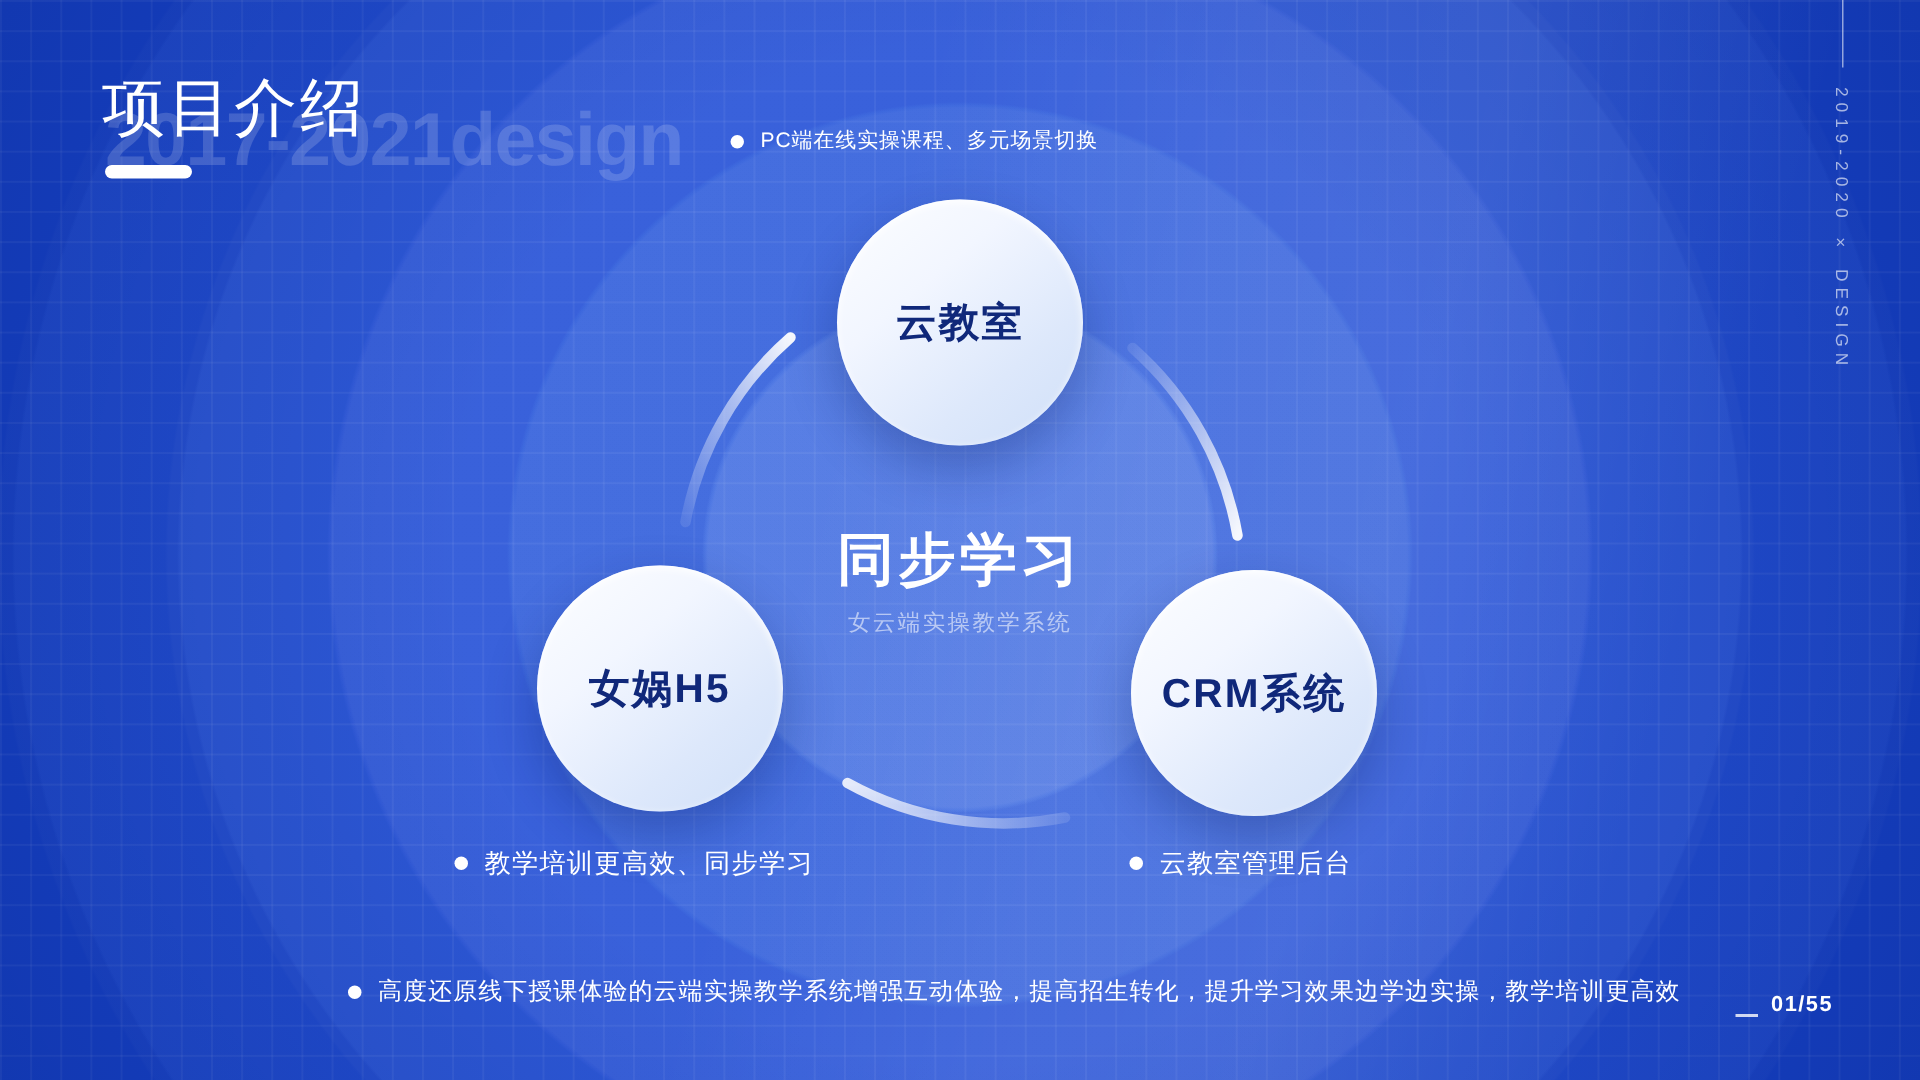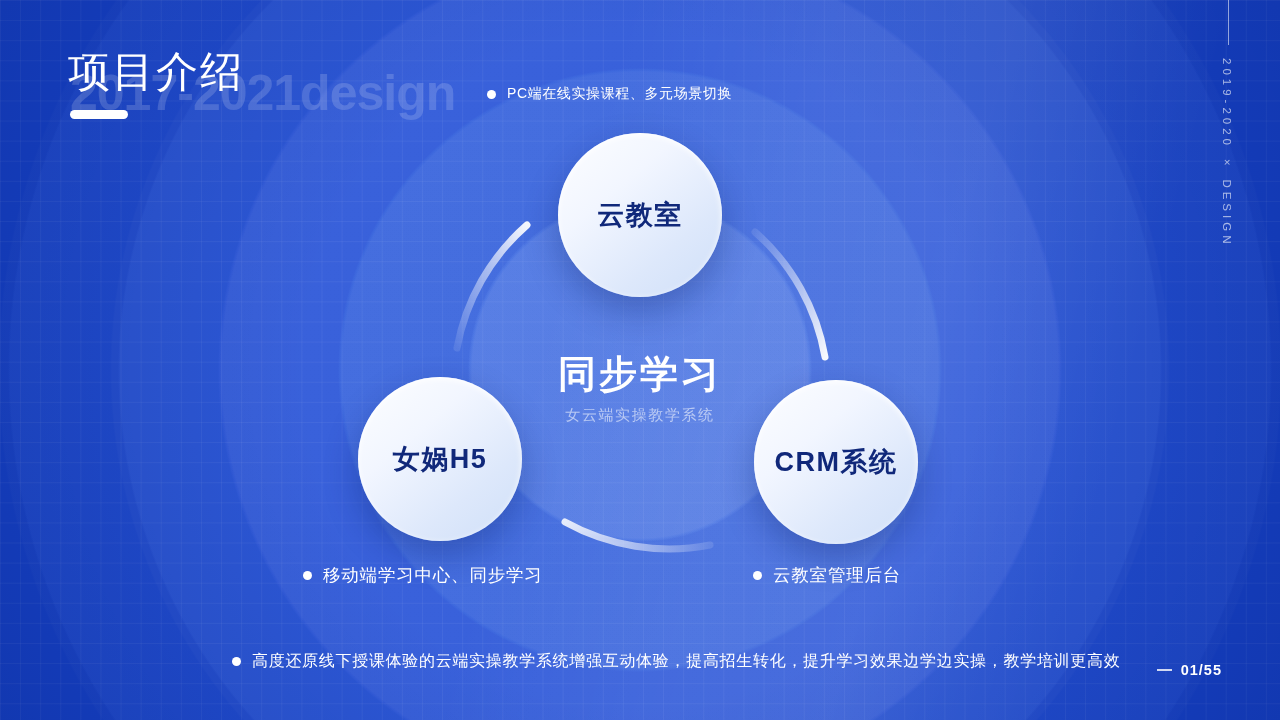--- a/index.html
+++ b/index.html
@@ -239,21 +239,21 @@
     text-orientation: mixed;
     white-space: nowrap;
   }
 
   
   .page-num {
     position: absolute;
     right: 58px;
     top: 662px;
     display: flex;
-    align-items: center;
+    align-items: flex-end;
     gap: 9px;
   }
   .page-dash {
     width: 15px;
     height: 2px;
     background: rgba(255,255,255,0.80);
   }
   .page-text {
     font-size: 14.5px;
     font-weight: bold;
@@ -319,21 +319,21 @@
     <span class="node-label">CRM系统</span>
   </div>
 
   <div class="center-block">
     <div class="center-title">同步学习</div>
     <div class="center-sub">女云端实操教学系统</div>
   </div>
 
   <div class="bullet-row bullet-left">
     <span class="dot"></span>
-    <span class="bullet-text">移动端学习中心、同步学习</span>
+    <span class="bullet-text">教学培训更高效、同步学习</span>
   </div>
   <div class="bullet-row bullet-right">
     <span class="dot"></span>
     <span class="bullet-text">云教室管理后台</span>
   </div>
 
   <div class="footer">
     <span class="dot"></span>
     <span class="footer-text">高度还原线下授课体验的云端实操教学系统增强互动体验，提高招生转化，提升学习效果边学边实操，教学培训更高效</span>
   </div>

